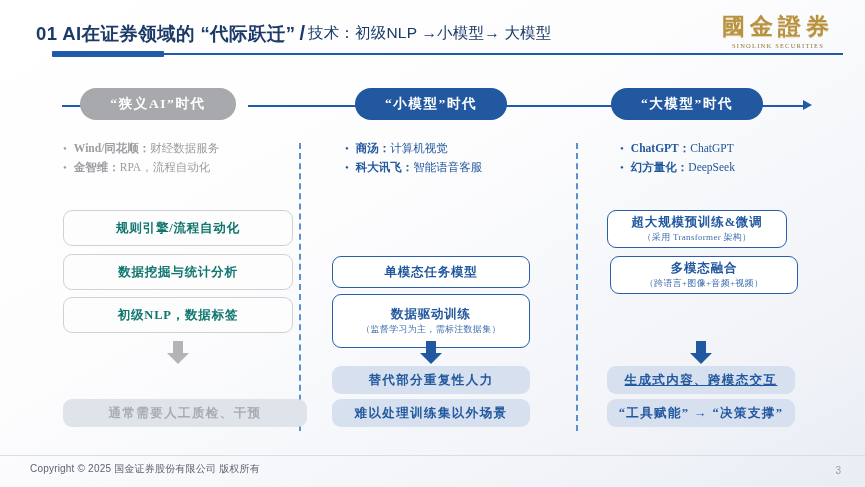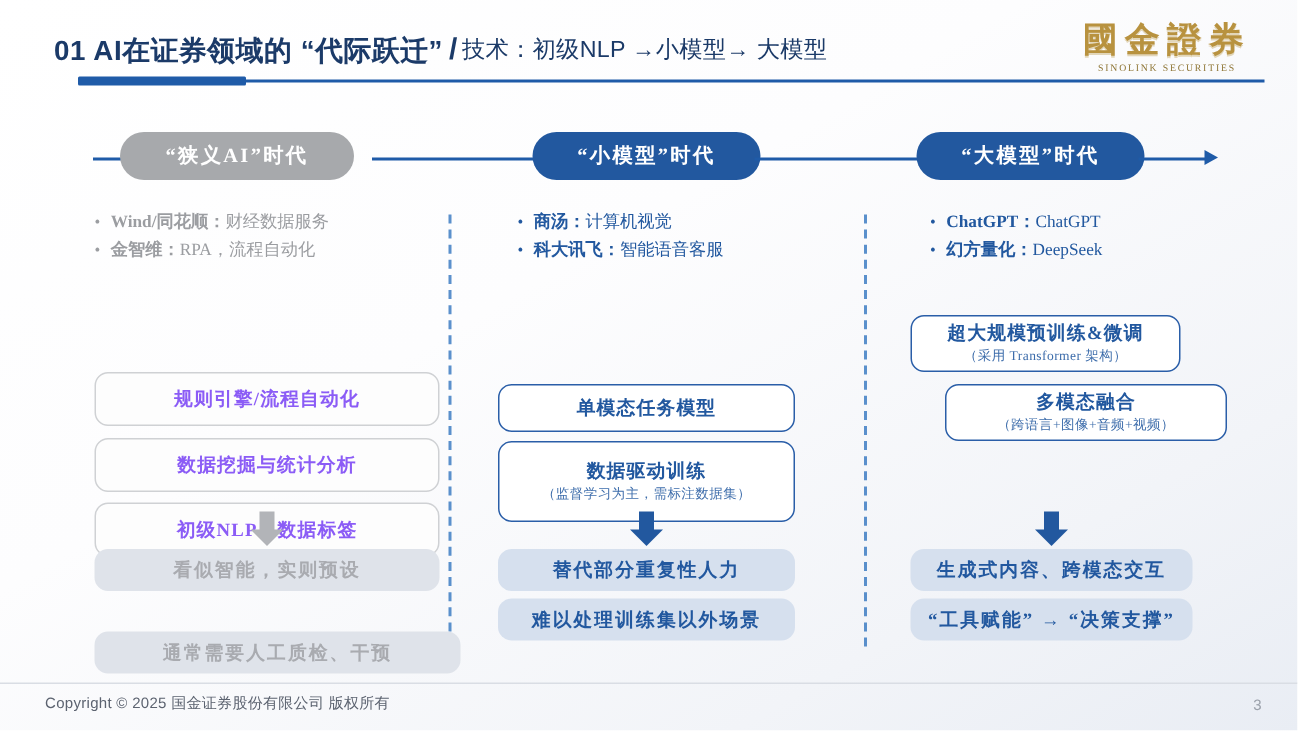--- a/index.html
+++ b/index.html
@@ -88,21 +88,21 @@
 
   
   .card{
     box-sizing:border-box;
     border-radius:9px;
     display:flex;flex-direction:column;align-items:center;justify-content:center;
     font-family:"Liberation Serif","DejaVu Serif",serif;
     text-align:center;white-space:nowrap;
   }
   .card.outline-gray{
-    border:1.2px solid #cfd1d4;background:#fdfdfd;color:#8b5cf6;margin-top:38px;
+    border:1.2px solid #cfd1d4;background:#fdfdfd;color:#0f766e;
   }
   .card.outline-blue{
     border:1.3px solid #2a5ea8;background:#ffffff;color:#22589f;
   }
   .card.fill-gray{
     border:none;background:#dfe3ea;color:#a9abb0;
   }
   .card.fill-blue{
     border:none;background:#d6e0ee;color:#22589f;
   }
@@ -200,24 +200,21 @@
   </div>
   <div class="card outline-gray" style="position:absolute;left:63px;top:297px;width:230px;height:36px;">
     <span class="c-main">初级NLP，数据标签</span>
   </div>
 
   <div class="downarrow da-gray" style="left:167px;top:341px;">
       <i></i>
       <u></u>
     </div>
 
-  <div class="card fill-gray" style="position:absolute;left:63px;top:366px;width:230px;height:28px;">
-    <span class="c-main">看似智能，实则预设</span>
-  </div>
-  <div class="card fill-gray" style="position:absolute;left:63px;top:421px;width:244px;height:28px;text-align:center;">
+  <div class="card fill-gray" style="position:absolute;left:63px;top:399px;width:244px;height:28px;text-align:center;">
     <span class="c-main">通常需要人工质检、干预</span>
   </div>
 
   <div class="col" style="left:345px;width:230px;">
     <ul class="bullets blue">
       <li>
         <span class="dot">•</span>
         <span class="bl-b">商汤：</span>
         <span class="bl-n">计算机视觉</span>
       </li>
@@ -261,31 +258,31 @@
         <span class="bl-b">幻方量化：</span>
         <span class="bl-n">DeepSeek</span>
       </li>
     </ul>
   </div>
 
   <div class="card outline-blue" style="position:absolute;left:607px;top:210px;width:180px;height:38px;">
     <span class="c-main">超大规模预训练&amp;微调</span>
     <span class="c-sub">（采用 Transformer 架构）</span>
   </div>
-  <div class="card outline-blue" style="position:absolute;left:630px;top:256px;width:188px;height:38px;">
+  <div class="card outline-blue" style="position:absolute;left:610px;top:256px;width:188px;height:38px;">
     <span class="c-main">多模态融合</span>
     <span class="c-sub">（跨语言+图像+音频+视频）</span>
   </div>
 
   <div class="downarrow da-blue" style="left:690px;top:341px;">
       <i></i>
       <u></u>
     </div>
 
-  <div class="card fill-blue" style="position:absolute;left:607px;top:366px;width:188px;height:28px;">
+  <div class="card fill-blue" style="position:absolute;left:607px;top:366px;width:188px;height:28px;text-decoration:underline;">
     <span class="c-main">生成式内容、跨模态交互</span>
   </div>
   <div class="card fill-blue" style="position:absolute;left:607px;top:399px;width:188px;height:28px;">
     <span class="c-main">“工具赋能” → “决策支撑”</span>
   </div>
 
   <div class="footer-line"></div>
   <div class="footer-txt">Copyright © 2025 国金证券股份有限公司 版权所有</div>
   <div class="page-no">3</div>
 

